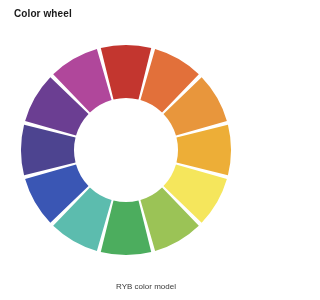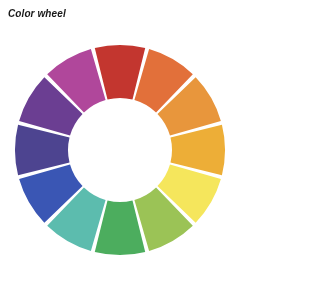--- a/index.html
+++ b/index.html
@@ -9,24 +9,23 @@
   body {
     width: 280px;
     height: 300px;
     background: #ffffff;
     font-family: "Liberation Sans", sans-serif;
     overflow: hidden;
     position: relative;
   }
   #figure {
     position: absolute;
-    left: 0; top: 0;
+    left: 6px; top: 0;
     width: 280px;
     height: 235px;
-    font-style: italic;
   }
   #chart-title {
     position: absolute;
     left: 8px;
     top: 8px;
     font-size: 10px;
     font-weight: bold;
     color: #1a1a1a;
     letter-spacing: 0.1px;
     white-space: nowrap;
@@ -97,14 +96,15 @@
           <path d="M 19.12 102.88 A 105 105 0 0 1 44.34 59.19 L 82.53 95.94 A 52 52 0 0 0 70.04 117.58 Z" fill="#6b3e92">
             <title>Violet</title>
           </path>
           <path d="M 47.19 56.34 A 105 105 0 0 1 90.88 31.12 L 105.58 82.04 A 52 52 0 0 0 83.94 94.53 Z" fill="#b0479b">
             <title>Red-Violet</title>
           </path>
         </g>
     </svg>
   </div>
 
+  <div id="chart-caption">RYB color model</div>
 
 </div>
 
 </body></html>

